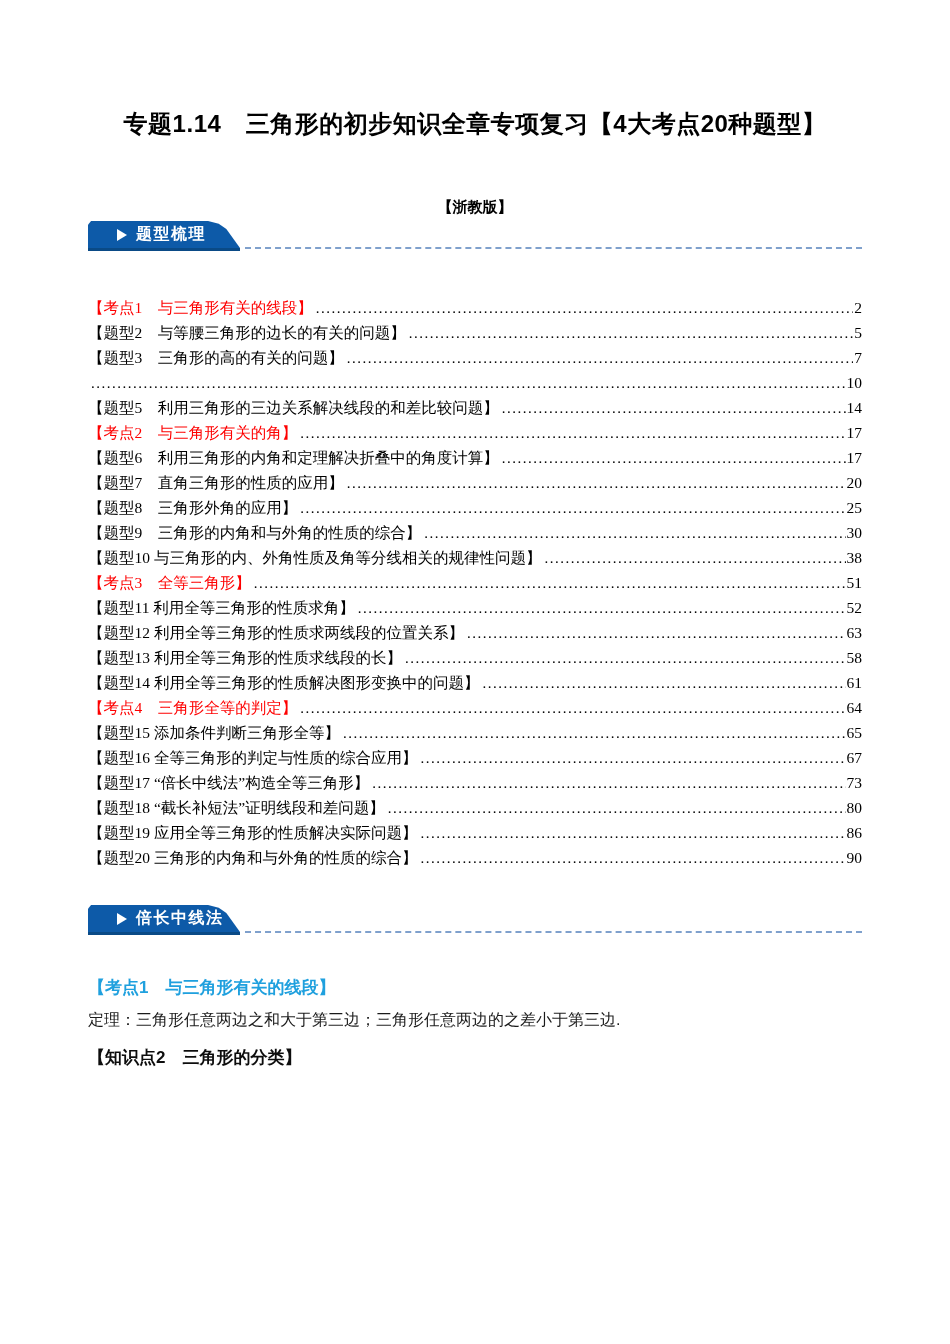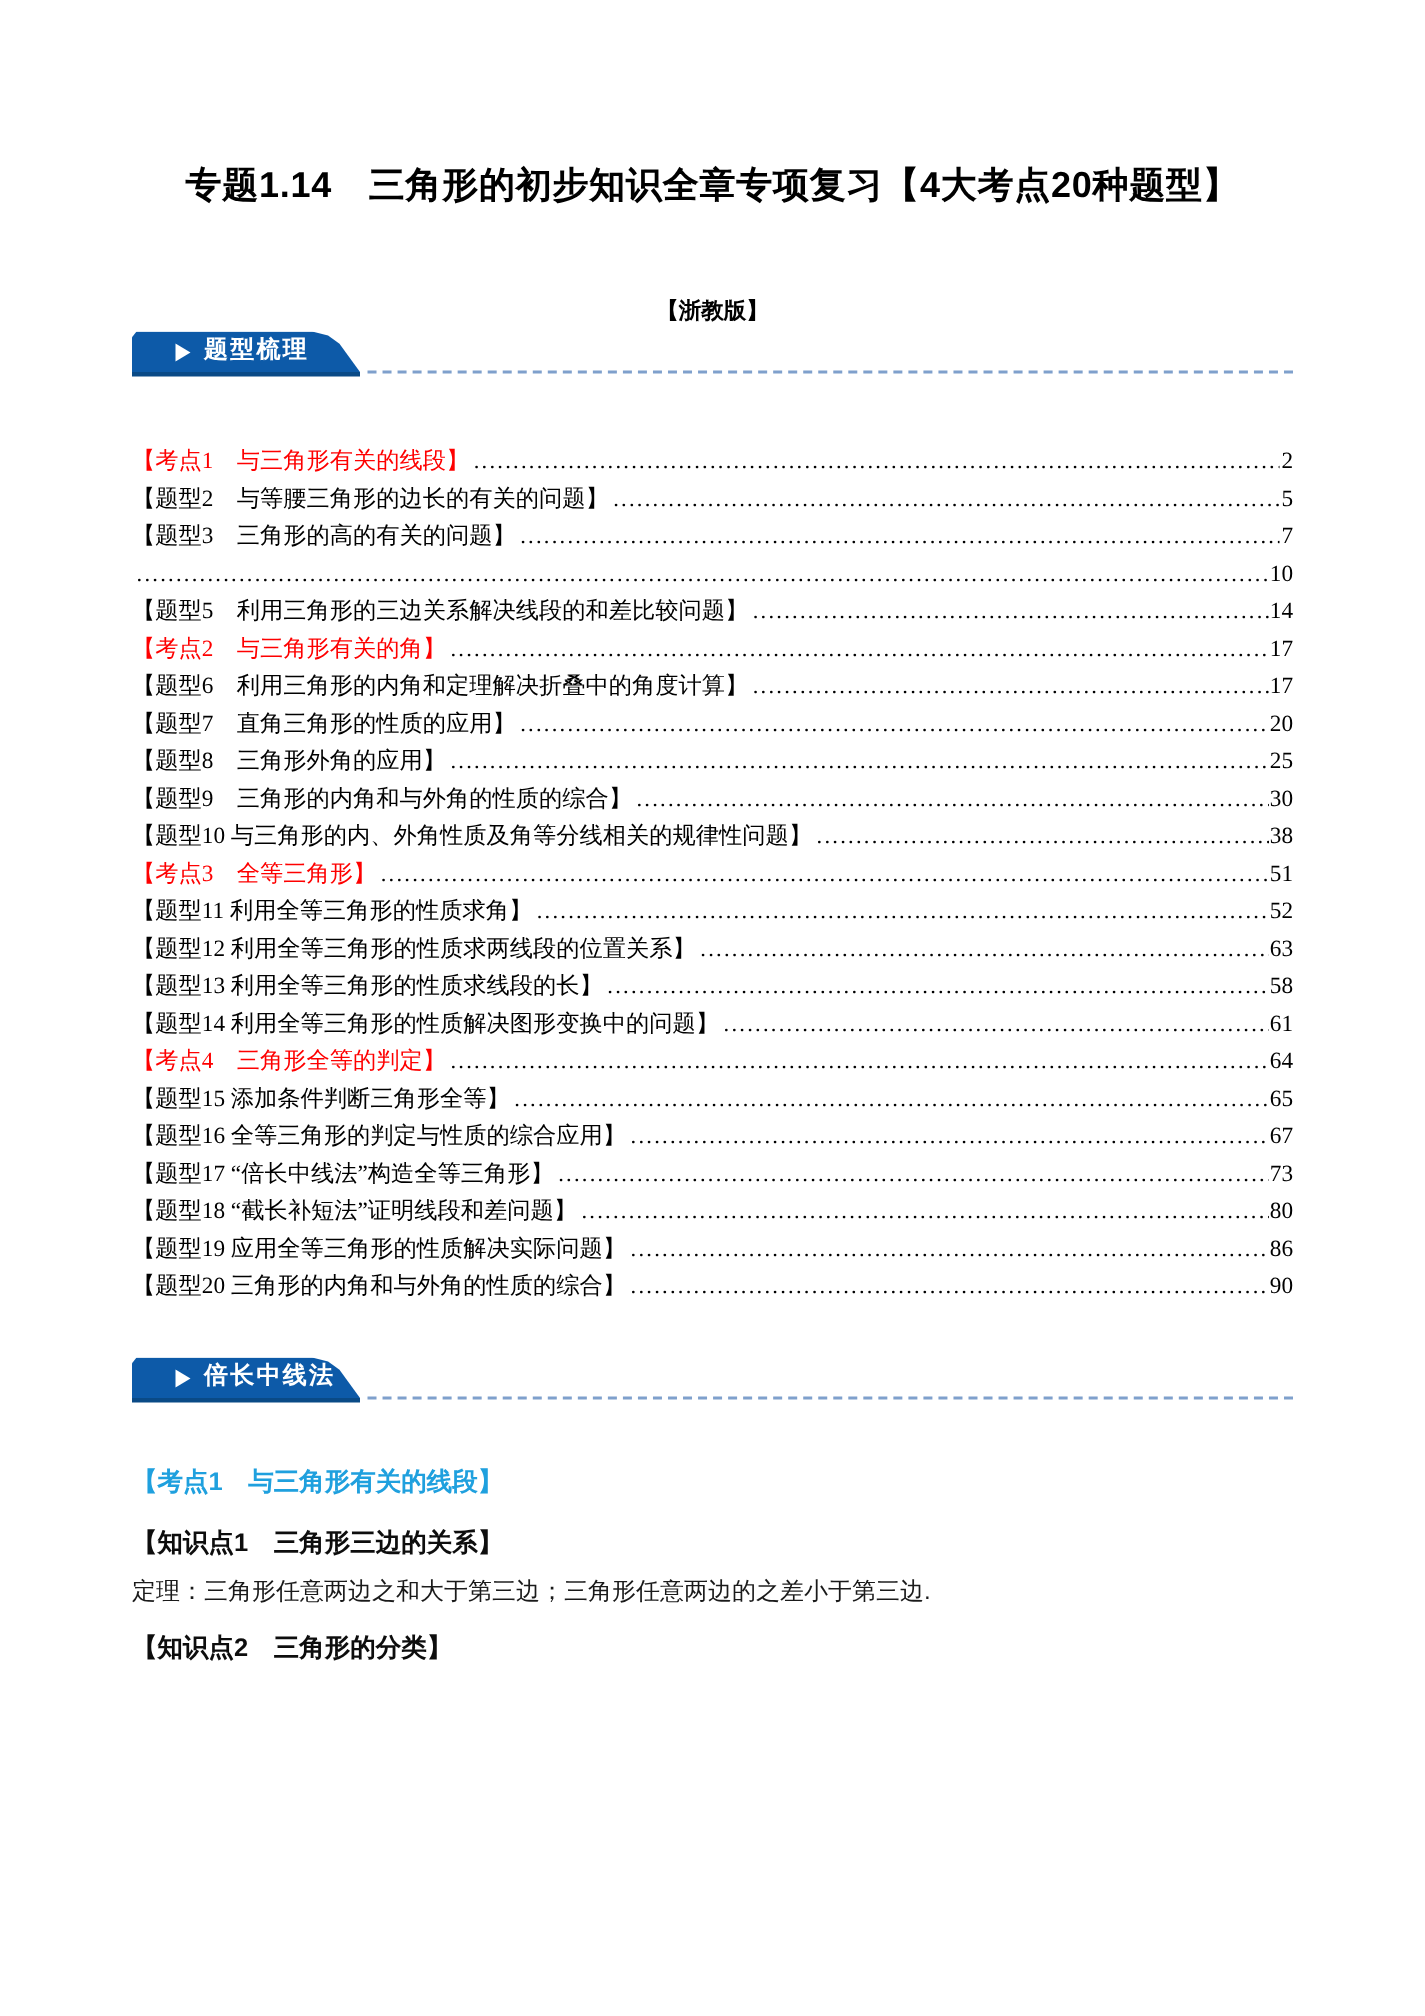--- a/index.html
+++ b/index.html
@@ -295,20 +295,19 @@
         <div class="banner-tab">
           <span class="tri"></span>
           <span class="banner-text">倍长中线法</span>
         </div>
       </div>
       <div class="banner-dash"></div>
     </div>
 
     <div class="heading-blue">【考点1　与三角形有关的线段】</div>
 
-    <div class="heading-black">【知识点1　三角形三边的关系】</div>
 
     <div class="body-text">定理：三角形任意两边之和大于第三边；三角形任意两边的之差小于第三边.</div>
 
     <div class="heading-black kd2">【知识点2　三角形的分类】</div>
 
   </div>
 </div>
 
 </body></html>

